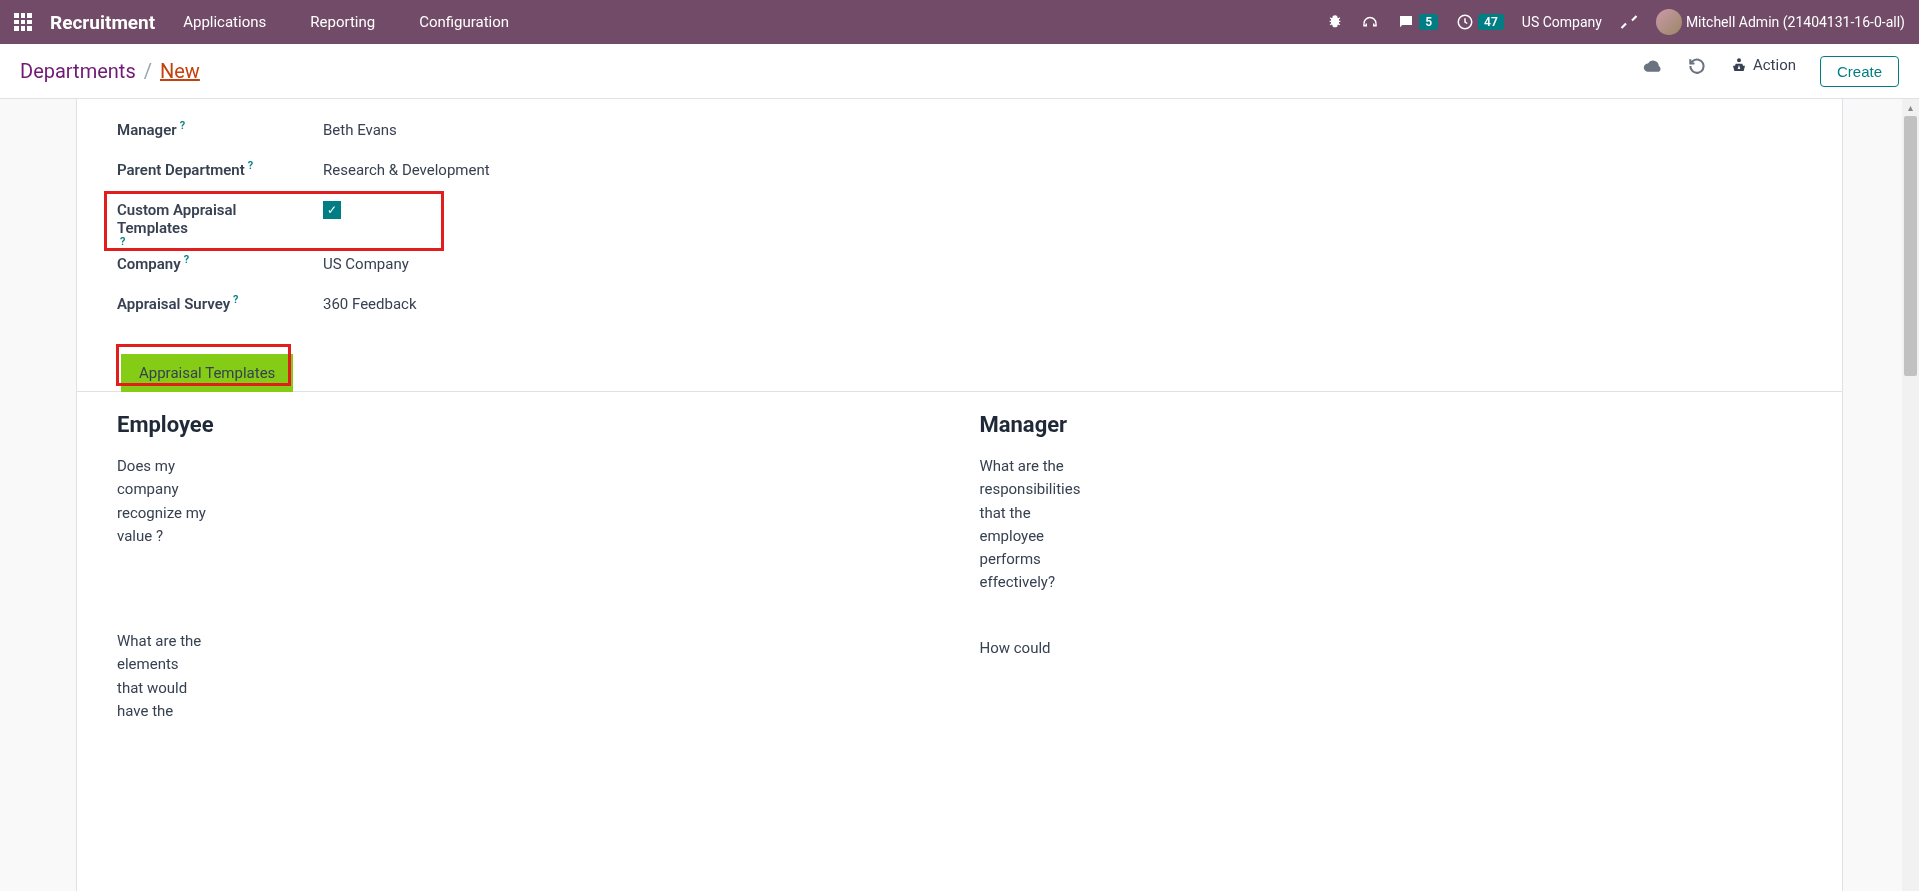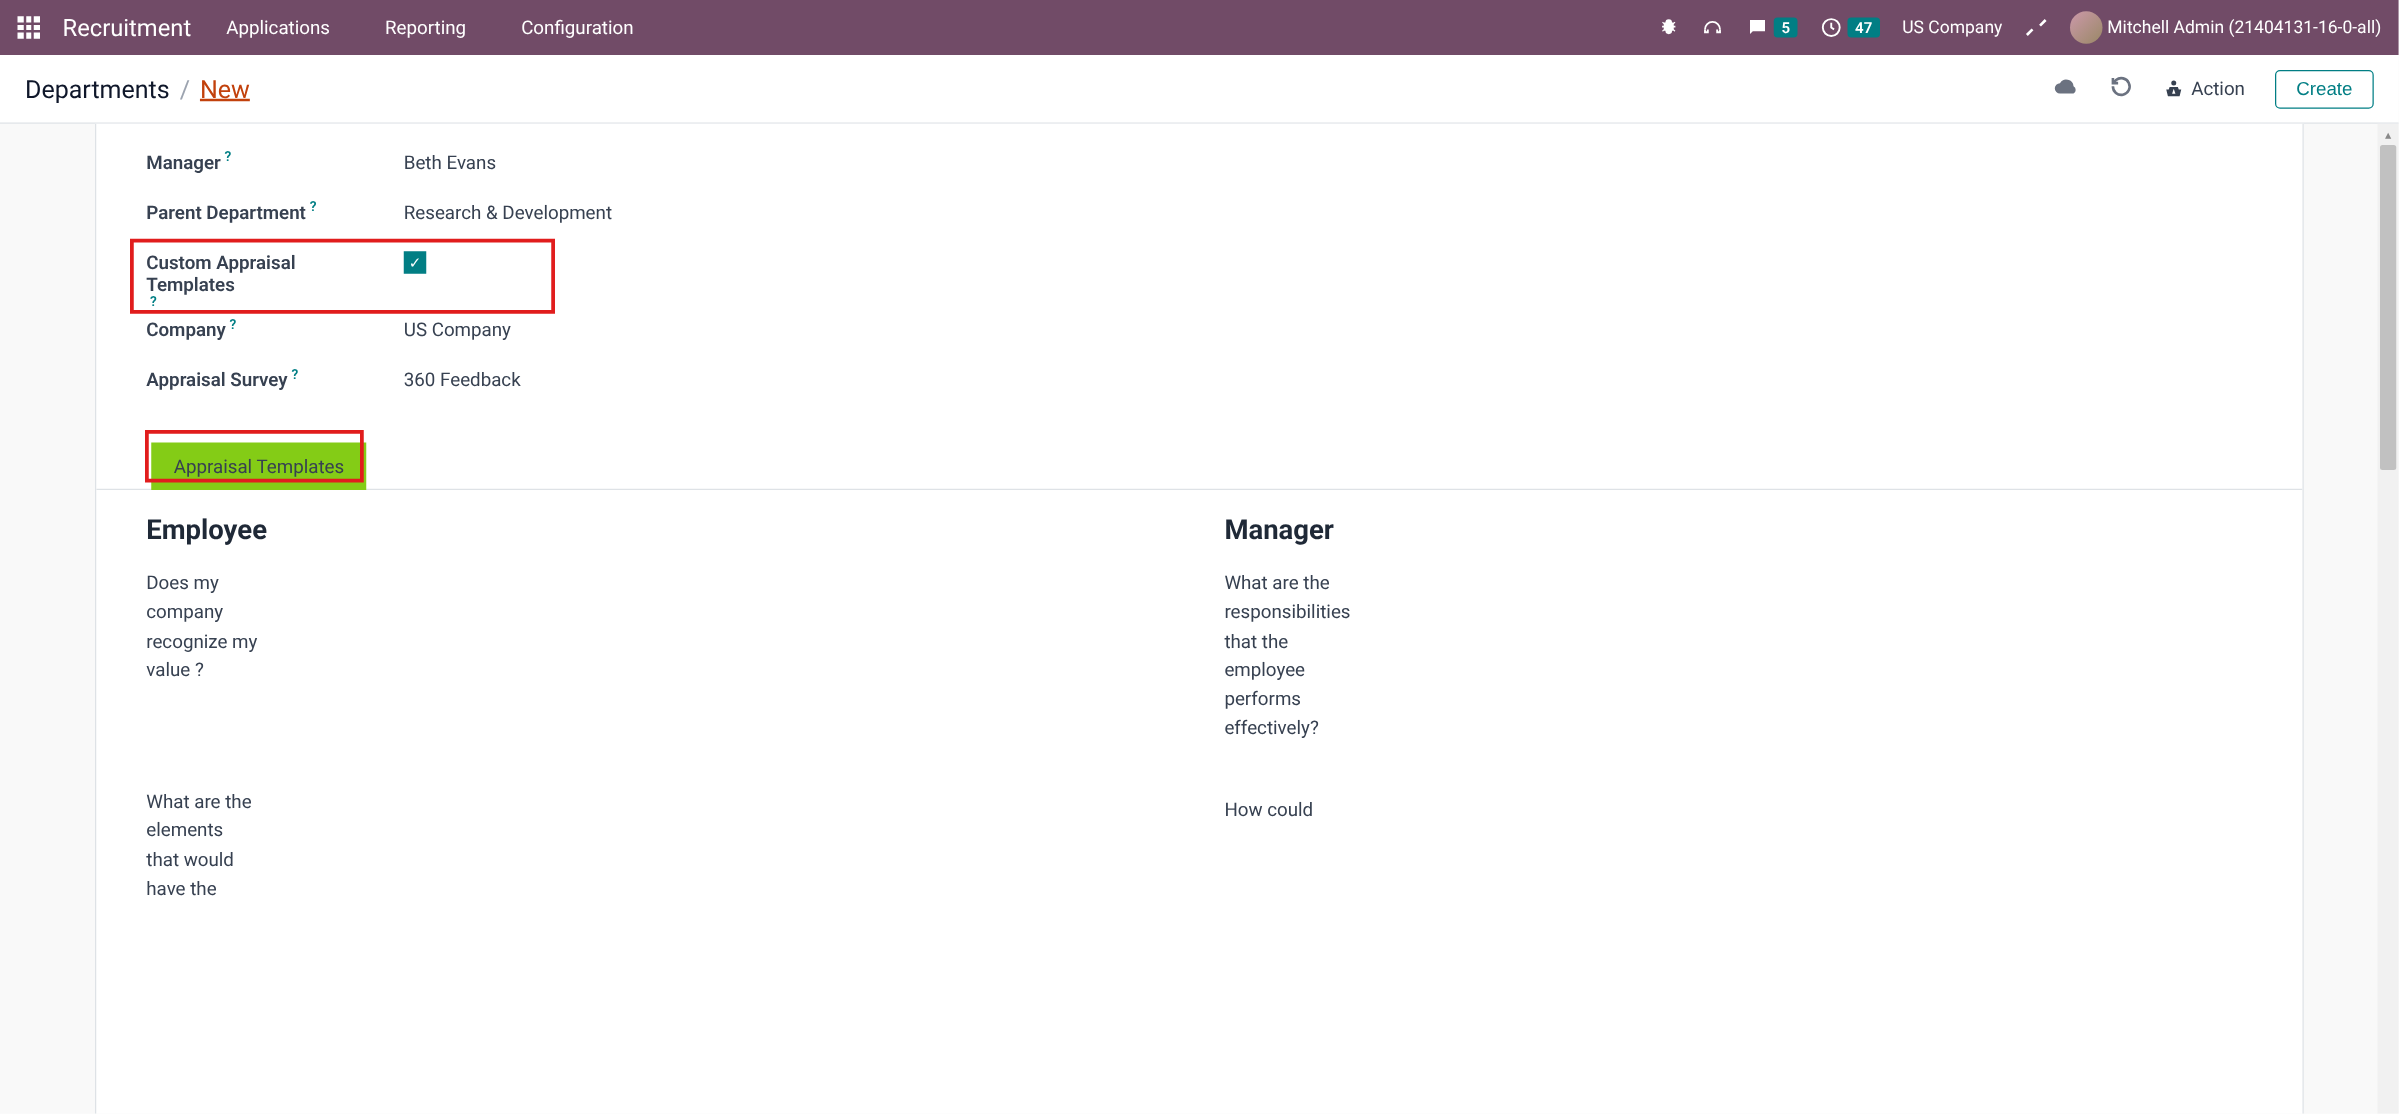--- a/index.html
+++ b/index.html
@@ -1,36 +1,36 @@
 <!DOCTYPE html>
 <html><head>
 <meta charset="utf-8">
 <style>
   * { box-sizing: border-box; margin: 0; padding: 0; }
   body { font-family: -apple-system, BlinkMacSystemFont, "Segoe UI", Roboto, sans-serif; background: #f9f9f9; color: #374151; overflow: hidden; }
   
   .topbar { background: #714B67; height: 44px; display: flex; align-items: center; padding: 0 14px; color: #fff; }
   .apps-icon { width: 18px; height: 18px; display: grid; grid-template-columns: repeat(3,1fr); grid-template-rows: repeat(3,1fr); gap: 2px; margin-right: 18px; }
   .apps-icon span { background: #fff; }
-  .brand { font-size: 19px; font-weight: 400; margin-right: 28px; }
+  .brand { font-size: 19px; font-weight: 700; margin-right: 28px; }
   .nav-links { display: flex; gap: 44px; font-size: 15px; }
   .nav-links a { color: #fff; text-decoration: none; }
   .topbar-spacer { flex: 1; }
   .topbar-right { display: flex; align-items: center; gap: 18px; font-size: 14px; }
   .icon-btn { display: flex; align-items: center; gap: 4px; cursor: pointer; }
   .badge { background: #017E84; color: #fff; padding: 1px 6px; border-radius: 3px; font-size: 12px; font-weight: 600; }
   .avatar { width: 26px; height: 26px; border-radius: 50%; background: linear-gradient(135deg,#c9a,#986); }
   
   .subbar { background: #fff; height: 55px; display: flex; align-items: center; padding: 0 20px; border-bottom: 1px solid #dee2e6; }
   .breadcrumb { font-size: 20px; display: flex; gap: 8px; align-items: center; }
-  .breadcrumb .root { color: #0f172a; cursor: pointer; }
+  .breadcrumb .root { color: #701a75; cursor: pointer; }
   .breadcrumb .sep { color: #9ca3af; }
   .breadcrumb .current { color: #c2410c; text-decoration: underline; }
   .subbar-spacer { flex: 1; }
-  .subbar-actions { display: flex; align-items: center; gap: 24px; }
+  .subbar-actions { display: flex; align-items: flex-start; gap: 24px; }
   .subbar-icon { color: #6b7280; cursor: pointer; }
   .action-btn { display: flex; align-items: center; gap: 6px; color: #374151; cursor: pointer; font-size: 15px; }
   .create-btn { border: 1px solid #017E84; color: #017E84; background: #fff; padding: 6px 16px; border-radius: 4px; font-size: 15px; cursor: pointer; }
   
   .page-body { position: relative; height: calc(891px - 44px - 55px); }
   .form-sheet { position: absolute; left: 76px; right: 76px; top: 0; bottom: 0; background: #fff; border-left: 1px solid #dee2e6; border-right: 1px solid #dee2e6; padding-top: 20px; overflow: hidden; }
   
   .fields { padding: 0 40px; }
   .field-row { display: flex; align-items: flex-start; min-height: 40px; padding: 2px 0; }
   .field-label { width: 206px; font-weight: 600; font-size: 15px; color: #374151; display: flex; align-items: flex-start; }

